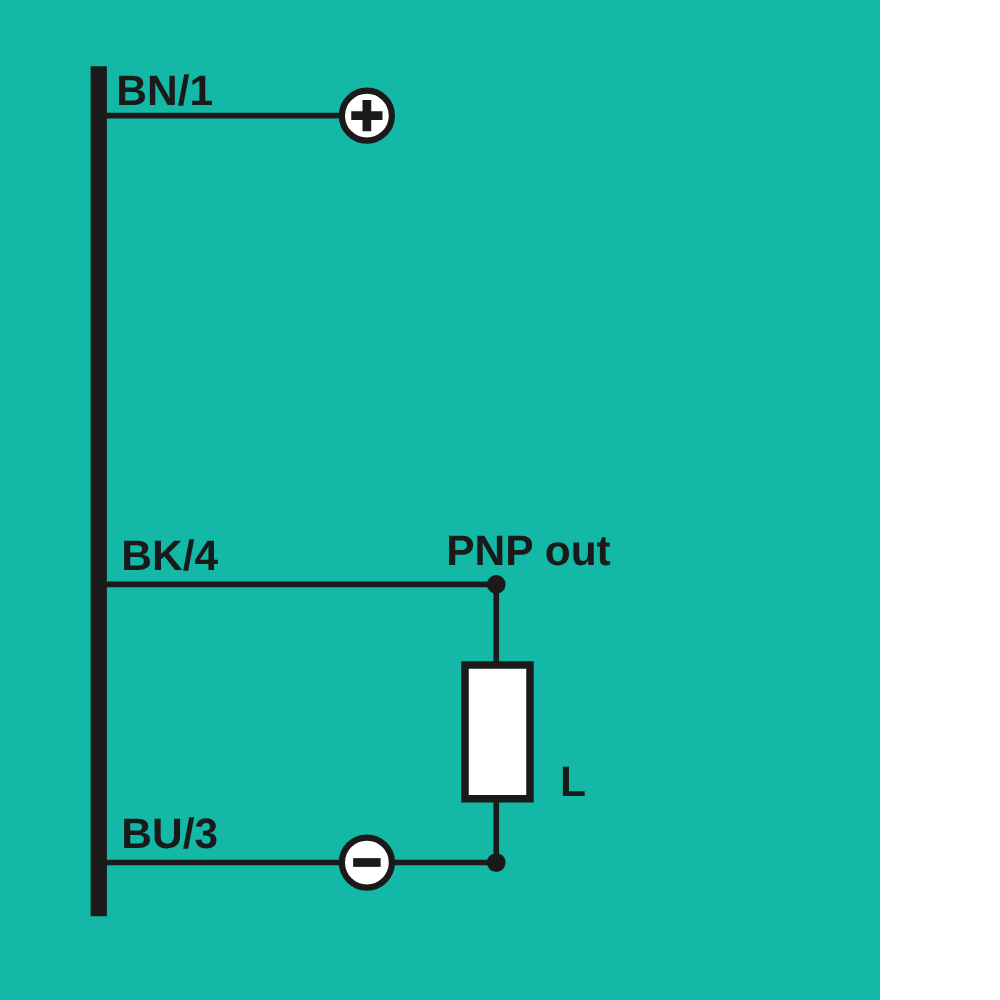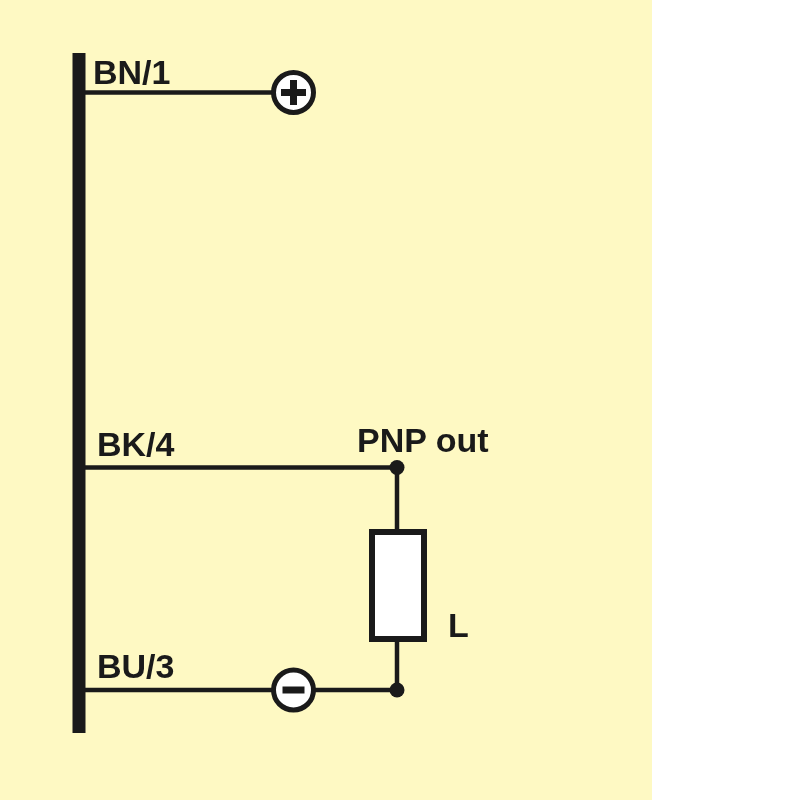--- a/index.html
+++ b/index.html
@@ -5,23 +5,23 @@
   html, body {
     margin: 0;
     padding: 0;
     width: 800px;
     height: 800px;
     background: #ffffff;
     overflow: hidden;
   }
   .canvas {
     position: relative;
-    width: 652px;
+    width: 704px;
     height: 800px;
-    background: #fef9c3;
+    background: #14b8a6;
   }
   .wire {
     stroke: var(--line-color, #1a1a1a);
     stroke-width: 4.5;
     fill: none;
   }
   .solid {
     fill: var(--line-color, #1a1a1a);
     stroke: none;
   }

